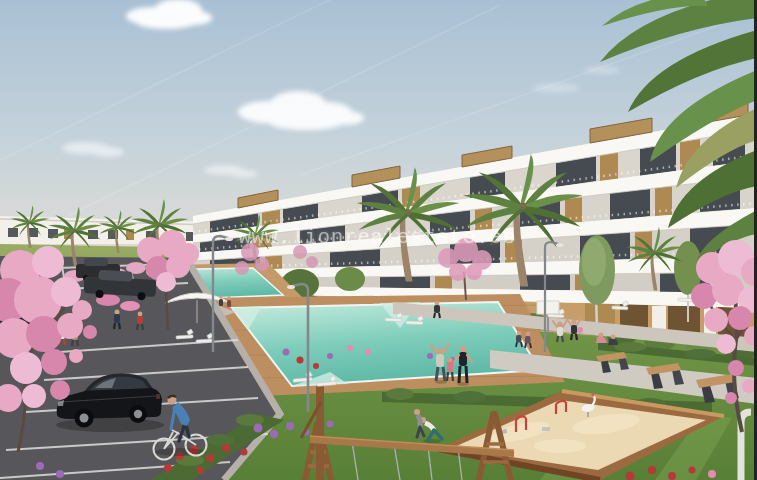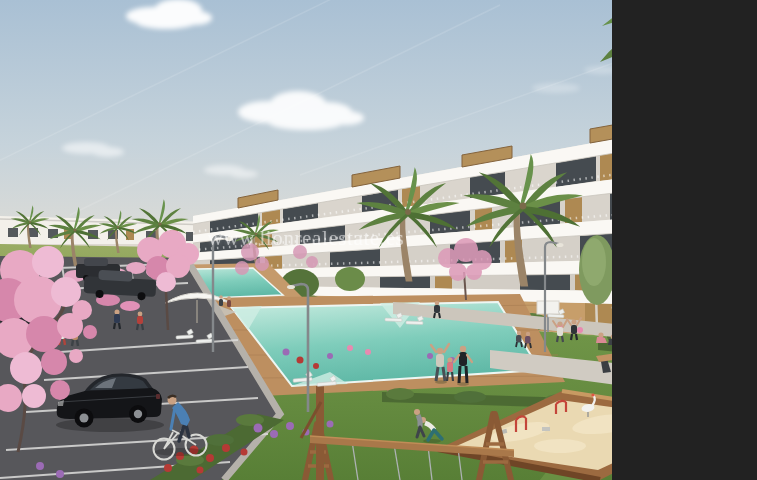--- a/index.html
+++ b/index.html
@@ -1,17 +1,17 @@
 <!DOCTYPE html>
 <html><head>
 <meta charset="utf-8">
 <style>
   html,body{margin:0;padding:0;background:#222;}
-  .stage{position:relative;width:612px;height:480px;overflow:hidden;
-         font-family:Liberation Serif, serif;}
+  .stage{position:relative;width:754px;height:480px;overflow:hidden;
+         font-family:Liberation Mono, monospace;}
   .stage svg{position:absolute;inset:0;display:block;}
   .watermark{position:absolute;left:0;right:0;top:226px;text-align:center;
              font-size:21px;letter-spacing:.6px;font-weight:400;
              color:rgba(255,255,255,.55);
              text-shadow:0 0 4px rgba(255,255,255,.28);
              pointer-events:none;white-space:nowrap;}
 </style>
 </head>
 <body>
 

